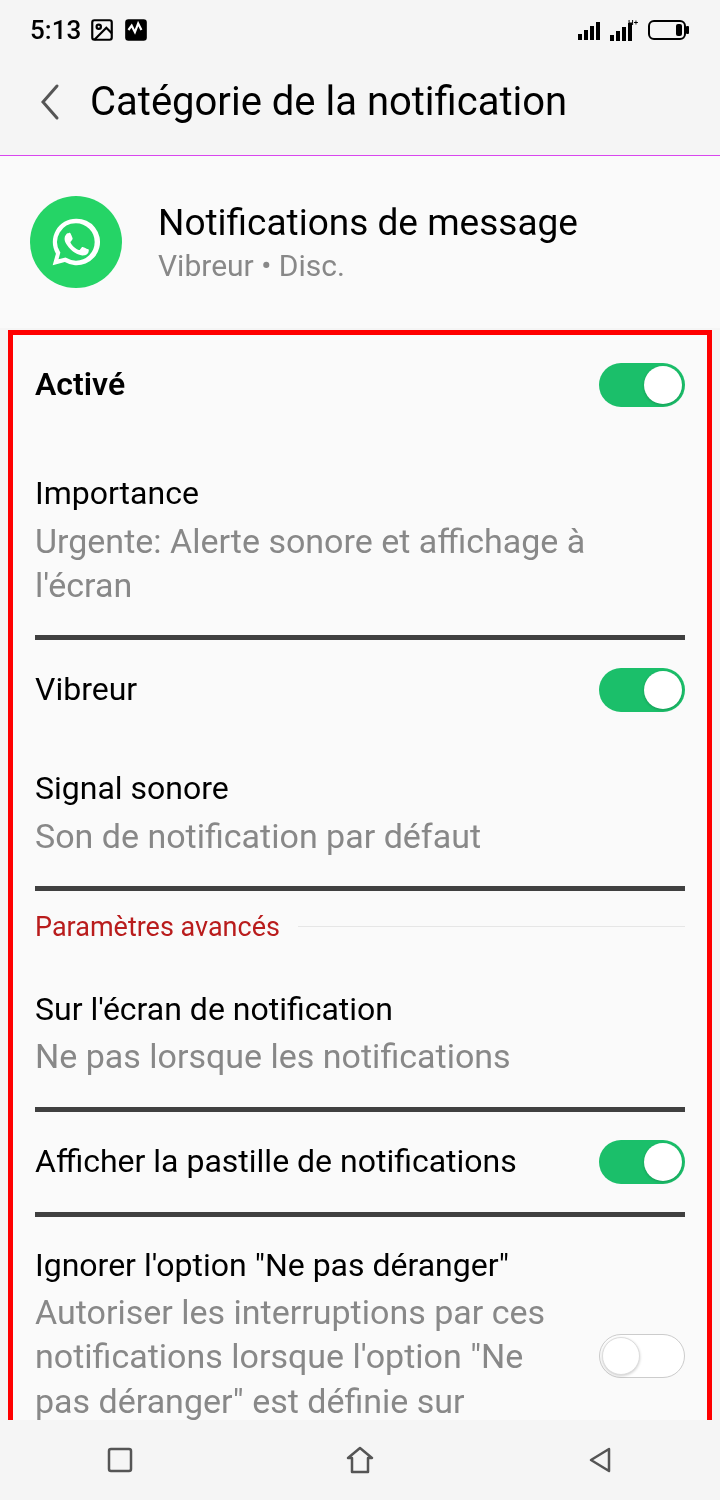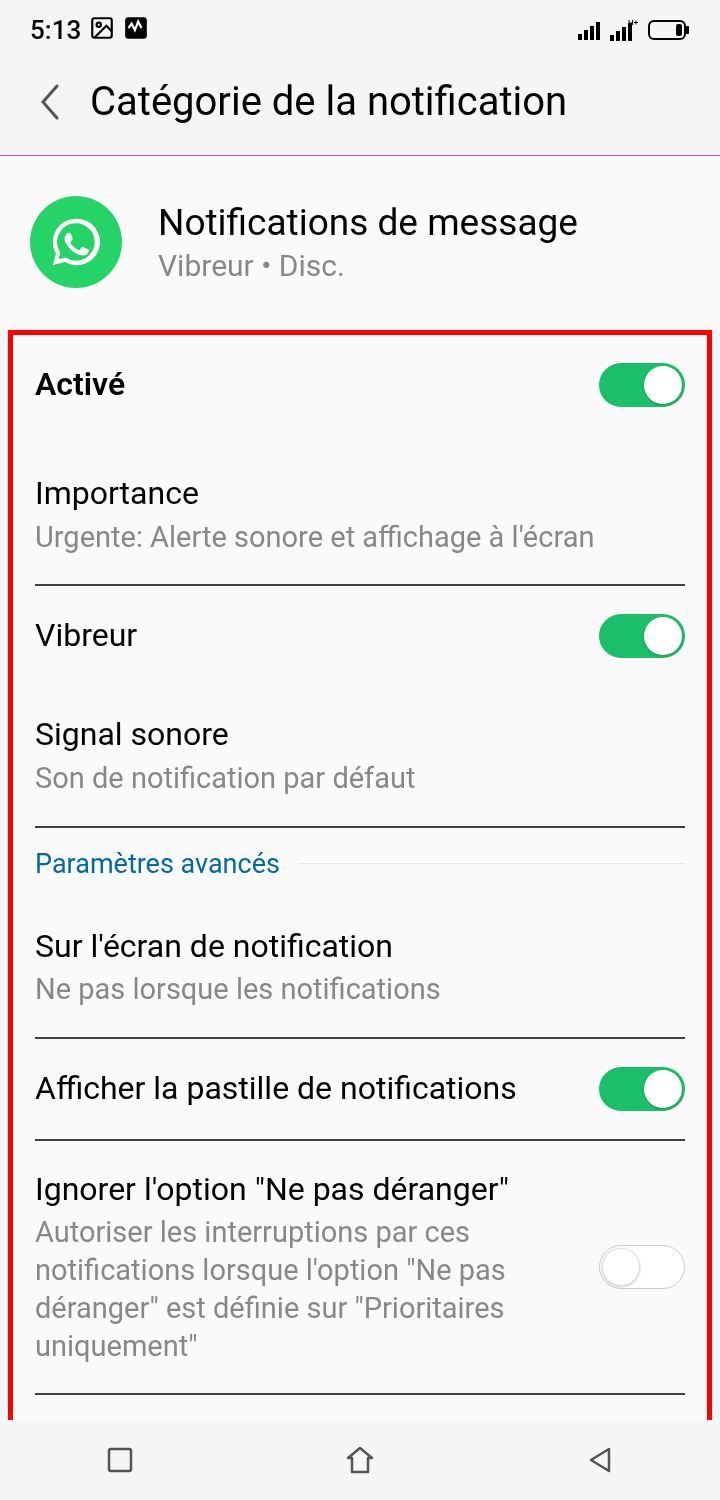--- a/index.html
+++ b/index.html
@@ -17,21 +17,21 @@
   .status-bar {
     height: 60px;
     display: flex;
     justify-content: space-between;
     align-items: center;
     padding: 0 30px;
     background: #f5f5f5;
     font-size: 26px;
     font-weight: 500;
   }
-  .status-left { display: flex; align-items: flex-start; gap: 8px; }
+  .status-left { display: flex; align-items: center; gap: 8px; }
   .status-right { display: flex; align-items: center; gap: 8px; }
   .status-icon { display: inline-flex; }
 
   
   .header {
     display: flex;
     align-items: center;
     padding: 18px 30px 30px 30px;
     background: #f5f5f5;
     border-bottom: 1px solid #d946ef;
@@ -81,37 +81,37 @@
   .content-frame {
     border: 5px solid #ff0000;
     margin: 2px 8px 0 8px;
     background: #fafafa;
   }
 
   
   .row {
     padding: 28px 0;
     margin: 0 22px;
-    border-bottom: 2px solid #404040;
+    border-bottom: 5px solid #404040;
     display: flex;
     align-items: center;
     justify-content: space-between;
   }
   .row.no-border { border-bottom: none; }
   .row-text { flex: 1; padding-right: 20px; }
   .row-title { font-size: 32px; color: #000; line-height: 1.3; }
   .row-title.bold { font-weight: 600; }
-  .row-sub { font-size: 29px; color: #888; margin-top: 4px; line-height: 1.3; }
+  .row-sub { font-size: 34px; color: #888; margin-top: 4px; line-height: 1.3; }
 
   
   .section-header {
     display: flex;
     align-items: center;
     padding: 20px 22px 8px 22px;
-    color: #0369a1;
+    color: #b91c1c;
     font-size: 27px;
     gap: 18px;
   }
   .section-line {
     flex: 1;
     height: 1px;
     background: #e6e6e6;
   }
 
   

